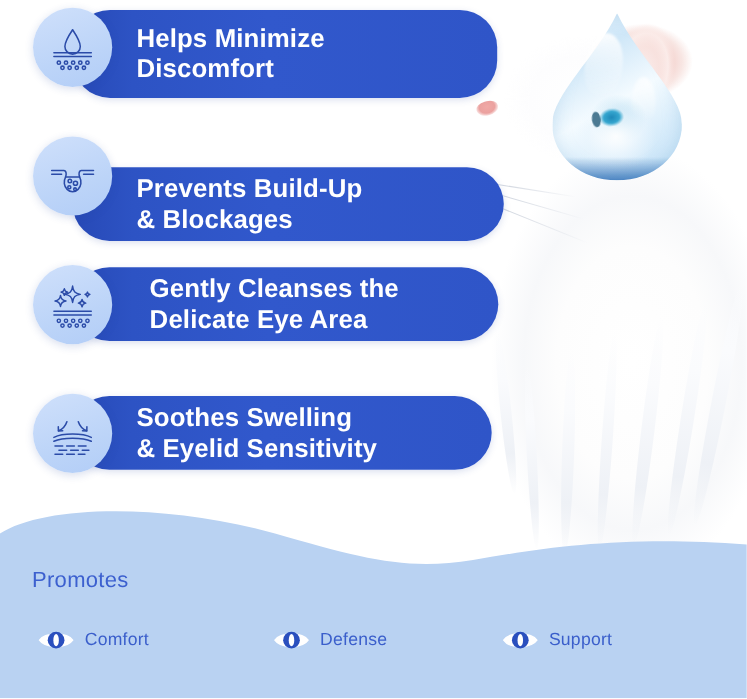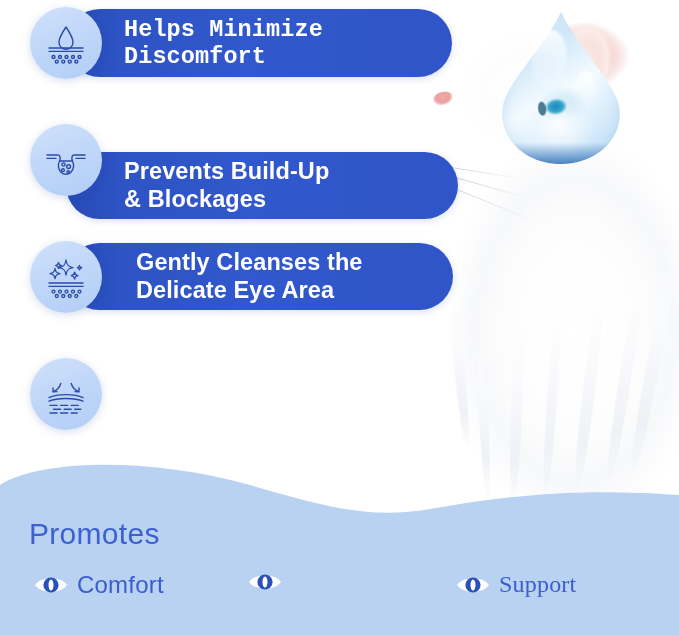--- a/index.html
+++ b/index.html
@@ -118,25 +118,25 @@
     display:flex;align-items:center;justify-content:center;
     z-index:3;
   }
   .icon-badge svg{display:block;}
 
   
   .wave-panel{position:absolute;left:0;bottom:0;width:679px;height:172px;}
   .wave-panel svg{position:absolute;left:0;top:0;}
   .promotes-title{
     position:absolute;left:29px;top:517px;
-    font-size:30px;font-weight:400;color:#3c60cf;letter-spacing:.3px;
+    font-size:20px;font-weight:400;color:#3c60cf;letter-spacing:.3px;
   }
   .promo-row{position:absolute;left:0;top:571px;width:679px;height:42px;}
   .promo-item{position:absolute;display:flex;align-items:center;gap:9px;}
-  .promo-label{font-size:24px;color:#3a5ecb;font-weight:400;letter-spacing:.2px;}
+  .promo-label{font-size:16px;color:#3a5ecb;font-weight:400;letter-spacing:.2px;}
   .eye-ico{width:34px;height:22px;display:block;}
 </style>
 </head>
 <body>
 
 <div class="stage">
 
   <div class="cat-photo">
     <div class="cat-body"></div>
     <div class="cat-head"></div>
@@ -157,22 +157,22 @@
   </div>
 
   <div class="droplet">
     <div class="droplet-body"></div>
     <div class="droplet-eye"></div>
     <div class="droplet-hl"></div>
     <div class="droplet-hl2"></div>
     <div class="droplet-rim"></div>
   </div>
 
-  <div class="pill" style="left:66px;top:9px;width:386px;height:68px;
-       background:linear-gradient(90deg,#2749b6 0%, #2d53c4 14%, #3158cc 46%, #2f55c8 100%);font-family:Liberation Mono, monospace;">
+  <div class="pill" style="left:66px;top:9px;width:386px;height:80px;
+       background:linear-gradient(90deg,#2749b6 0%, #2d53c4 14%, #3158cc 46%, #2f55c8 100%);">
     <div class="pill-label" style="margin-left:58px;">Helps Minimize
 Discomfort</div>
   </div>
   <div class="icon-badge" style="left:30px;top:7px;">
     <svg width="50" height="50" viewBox="0 0 50 50" fill="none" stroke="#2b4ba8" stroke-width="1.4" stroke-linecap="round" stroke-linejoin="round">
       <path d="M25 9 C25 9, 32 19.5, 32 24.2 A7 7 0 0 1 18 24.2 C18 19.5, 25 9, 25 9 Z"></path>
       <line x1="8" y1="30" x2="42" y2="30"></line>
       <line x1="8" y1="33.4" x2="42" y2="33.4"></line>
       <circle cx="12.5" cy="39" r="1.5"></circle>
         <circle cx="19" cy="39" r="1.5"></circle>
@@ -224,20 +224,25 @@
       <circle cx="25.5" cy="39.6" r="1.5"></circle>
         <circle cx="32" cy="39.6" r="1.5"></circle>
       <circle cx="38.5" cy="39.6" r="1.5"></circle>
       <circle cx="15.8" cy="44" r="1.5"></circle>
         <circle cx="22.3" cy="44" r="1.5"></circle>
       <circle cx="28.8" cy="44" r="1.5"></circle>
         <circle cx="35.3" cy="44" r="1.5"></circle>
     </svg>
   </div>
 
+  <div class="pill" style="left:66px;top:360px;width:381px;height:67px;
+       background:linear-gradient(90deg,#2749b6 0%, #2d53c4 14%, #3158cc 46%, #2f55c8 100%);">
+    <div class="pill-label" style="margin-left:58px;">Soothes Swelling
+&amp; Eyelid Sensitivity</div>
+  </div>
   <div class="icon-badge" style="left:30px;top:358px;">
     <svg width="50" height="50" viewBox="0 0 50 50" fill="none" stroke="#2b4ba8" stroke-width="1.4" stroke-linecap="round" stroke-linejoin="round">
       <path d="M19.8 14.5 C18.2 19.4, 15.6 21.4, 12.2 22.6"></path>
       <path d="M12 18.9 L12.1 22.9 L16 22.6"></path>
       <path d="M30.2 14.5 C31.8 19.4, 34.4 21.4, 37.8 22.6"></path>
       <path d="M38 18.9 L37.9 22.9 L34 22.6"></path>
       <path d="M8 28.6 C16 24.6, 34 24.6, 42 28.6"></path>
       <path d="M8 32.2 C16 28.6, 34 28.6, 42 32.2"></path>
       <line x1="9" y1="36.4" x2="16" y2="36.4"></line>
       <line x1="19.6" y1="36.4" x2="26.6" y2="36.4"></line>
@@ -273,23 +278,24 @@
     </div>
 
     <div class="promo-item" style="left:248px;top:0;">
       <span>
         <svg class="eye-ico" viewBox="0 0 34 22" fill="none">
           <path d="M2 11 C7 3.4, 27 3.4, 32 11 C27 18.6, 7 18.6, 2 11 Z" fill="#ffffff" stroke="#ffffff" stroke-width="1.4"></path>
           <ellipse cx="17" cy="11" rx="7.6" ry="7.6" fill="#2a4fbe"></ellipse>
           <ellipse cx="17" cy="11" rx="2.5" ry="5.6" fill="#ffffff"></ellipse>
         </svg>
       </span>
+      <span class="promo-label">Defense</span>
     </div>
 
-    <div class="promo-item" style="left:456px;top:0;font-family:Liberation Serif, serif;">
+    <div class="promo-item" style="left:456px;top:0;">
       <span>
         <svg class="eye-ico" viewBox="0 0 34 22" fill="none">
           <path d="M2 11 C7 3.4, 27 3.4, 32 11 C27 18.6, 7 18.6, 2 11 Z" fill="#ffffff" stroke="#ffffff" stroke-width="1.4"></path>
           <ellipse cx="17" cy="11" rx="7.6" ry="7.6" fill="#2a4fbe"></ellipse>
           <ellipse cx="17" cy="11" rx="2.5" ry="5.6" fill="#ffffff"></ellipse>
         </svg>
       </span>
       <span class="promo-label">Support</span>
     </div>
 

